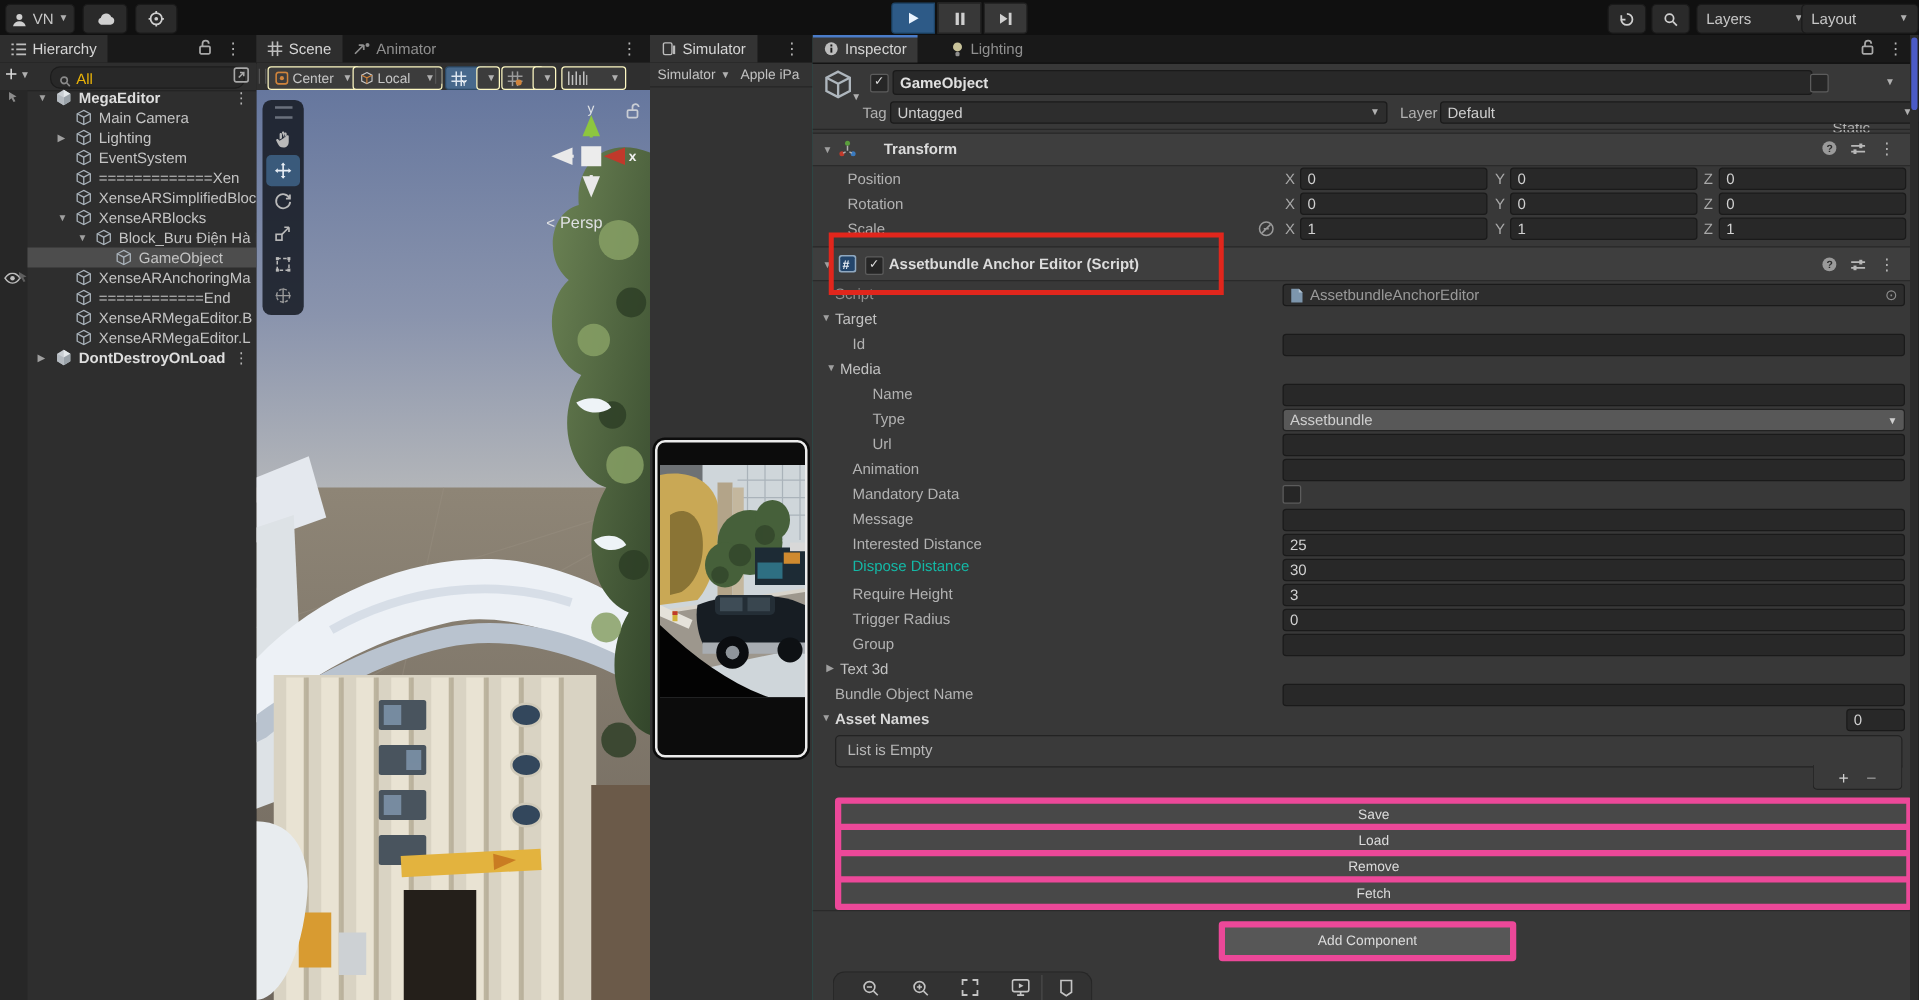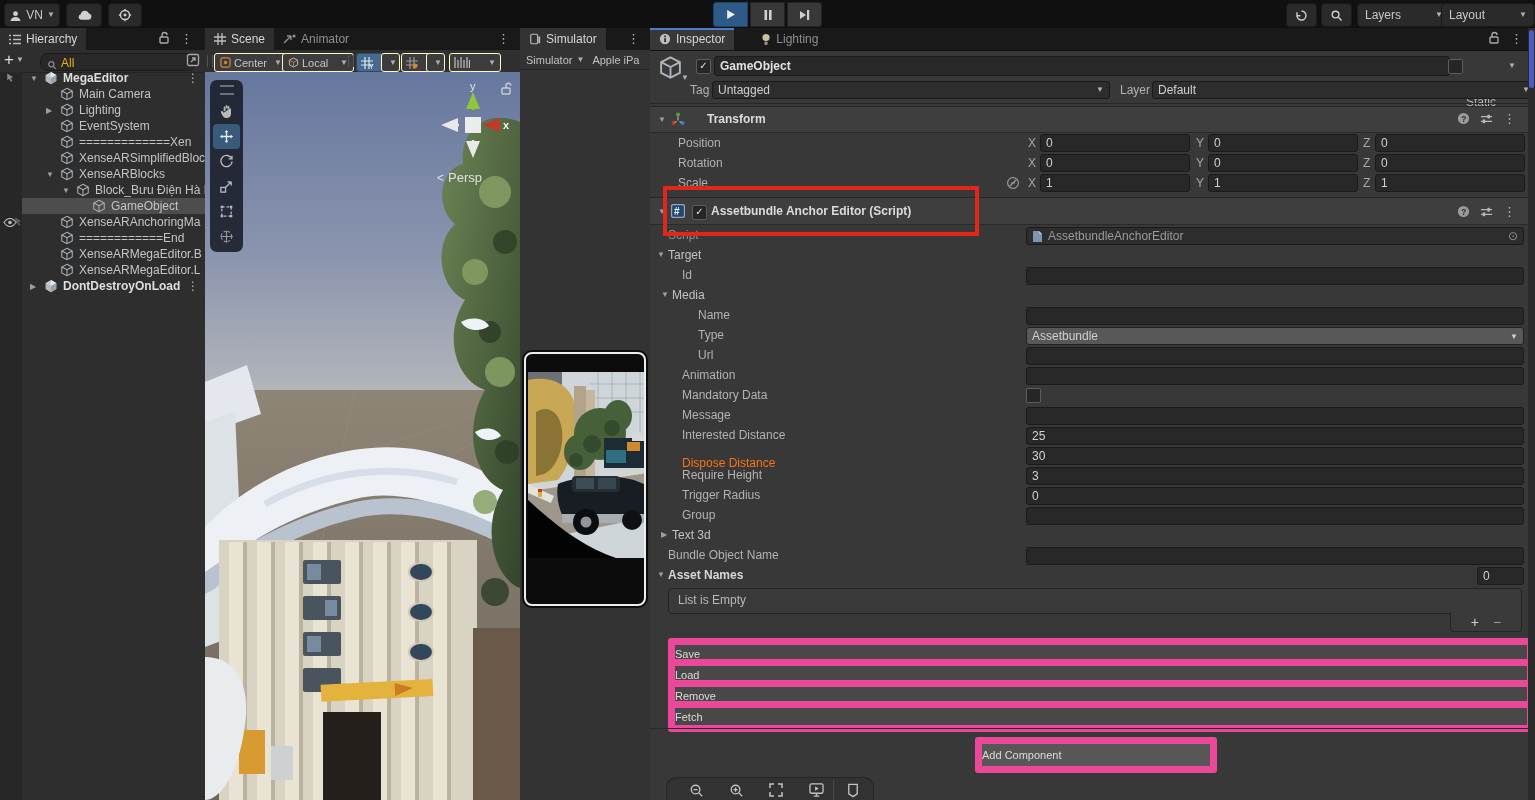--- a/index.html
+++ b/index.html
@@ -46,21 +46,21 @@
   
   #inspector{left:650px;top:28px;width:885px;height:772px;background:#383838;}
   .ifield{position:absolute;height:16px;background:#282828;border:1px solid #1a1a1a;border-radius:3px;display:flex;align-items:center;padding:0 5px;color:#d2d2d2;overflow:hidden;}
   .idrop{position:absolute;height:16px;background:#2d2d2d;border:1px solid #1a1a1a;border-radius:3px;display:flex;align-items:center;padding:0 5px;color:#cfcfcf;}
   .idrop .chev,.sbtn .chev{margin-left:auto;}
   .idrop.lite{background:#585858;border-color:#222;}
   .cb{position:absolute;width:13px;height:13px;background:#262626;border:1px solid #5c5c5c;border-radius:2px;color:#e0e0e0;font-size:10px;line-height:12px;text-align:center;}
   .complbl{position:absolute;color:#b2b2b2;white-space:nowrap;}
   .comphdr{position:absolute;left:0;right:7px;height:25px;background:#3e3e3e;border-top:1px solid #262626;border-bottom:1px solid #2a2a2a;}
   .hdr-icons{position:absolute;top:5px;display:flex;gap:10px;align-items:center;color:#b8b8b8;}
-  .ubtn{position:absolute;height:17px;background:#484848;border:7px solid #ec4899;border-radius:3px;color:#dcdcdc;display:flex;align-items:center;justify-content:flex-start;font-size:11px;}
+  .ubtn{position:absolute;height:17px;background:#484848;border:5px solid #ec4899;border-radius:3px;color:#dcdcdc;display:flex;align-items:center;justify-content:center;font-size:11px;}
   .redbox{position:absolute;border:4px solid #e1261c;z-index:50;}
   svg{display:block;}
 </style>
 </head>
 <body>
 
 <div id="stage">
 
   <div class="abs" style="left:0;top:0;width:1535px;height:28px;background:#101010;">
     <div class="tb-btn" style="left:4px;width:54px;">
@@ -870,21 +870,21 @@
             <span></span>
           </div>
         </div>
         <div class="abs" style="left: 0px; top: 398px; width: 878px; height: 20px;">
           <span style="position: absolute; left: 32px; top: 2px; color: rgb(178, 178, 178);">Interested Distance</span>
           <div class="ifield" style="left: 376px; top: 1px; width: 486px;">
             <span>25</span>
           </div>
         </div>
         <div class="abs" style="left: 0px; top: 418px; width: 878px; height: 20px;">
-          <span style="position: absolute; left: 32px; top: 10px; color: #f97316;">Dispose Distance</span>
+          <span style="position: absolute; left: 32px; top: 0; color: #14b8a6;">Dispose Distance</span>
           <div class="ifield" style="left: 376px; top: 1px; width: 486px;">
             <span>30</span>
           </div>
         </div>
         <div class="abs" style="left: 0px; top: 438px; width: 878px; height: 20px;">
           <span style="position: absolute; left: 32px; top: 2px; color: rgb(178, 178, 178);">Require Height</span>
           <div class="ifield" style="left: 376px; top: 1px; width: 486px;">
             <span>3</span>
           </div>
         </div>

